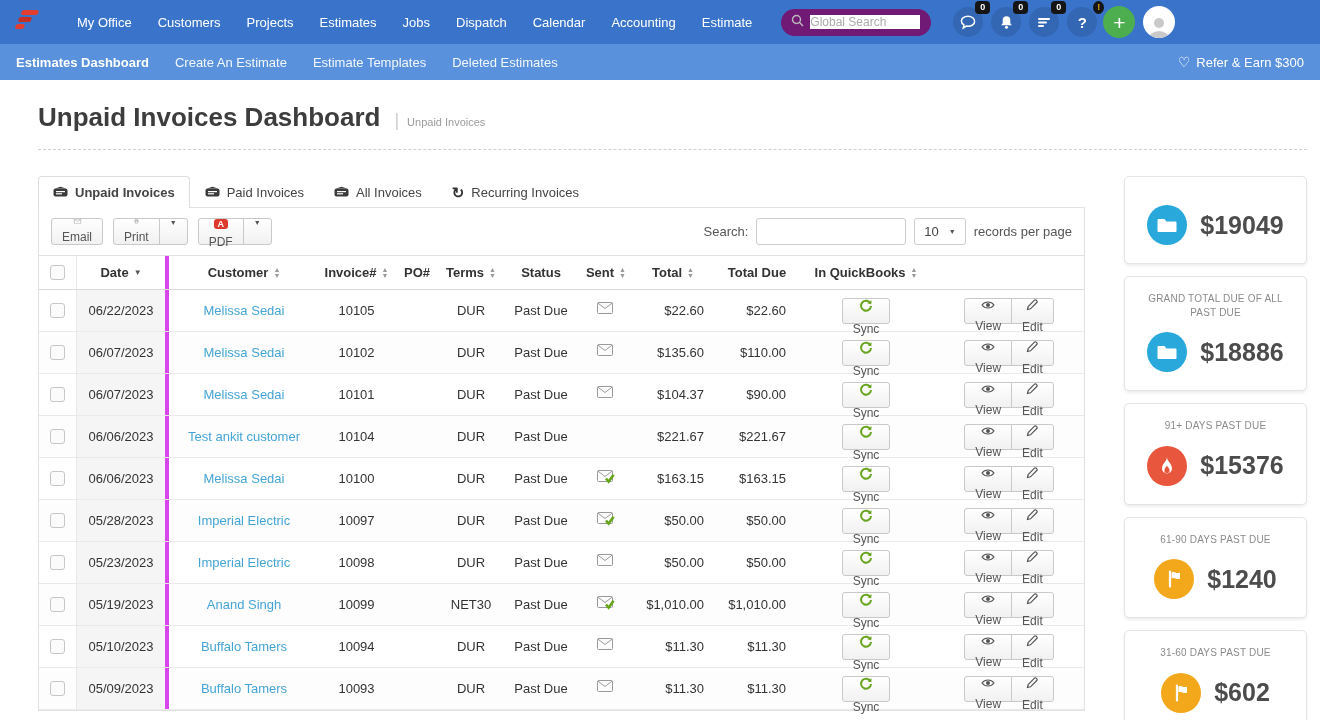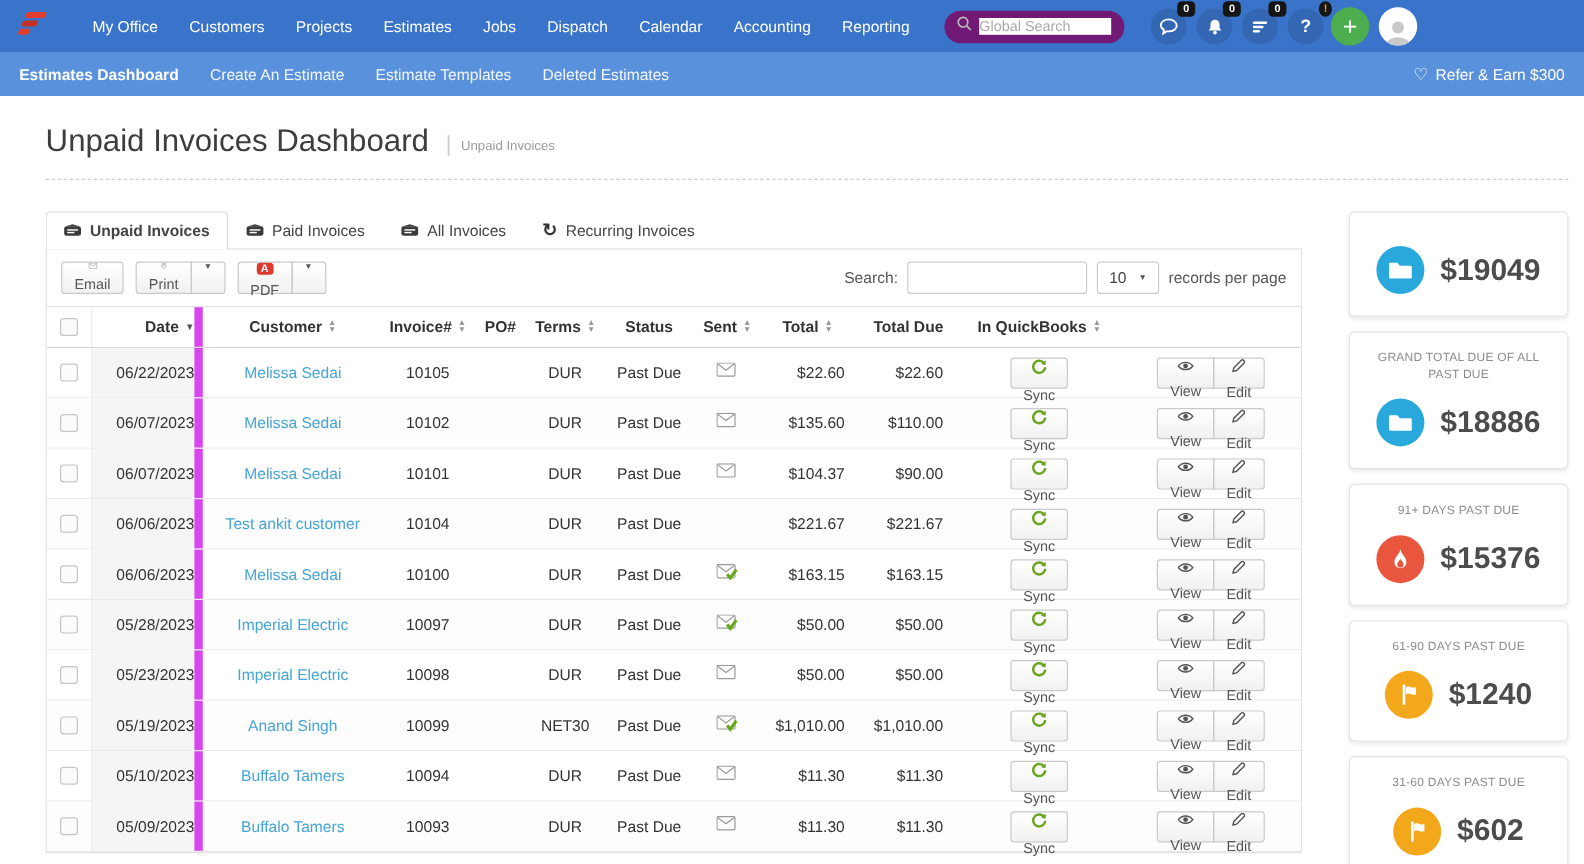--- a/index.html
+++ b/index.html
@@ -33,21 +33,21 @@
   
   .subnav { height:36px; background:#5a91dc; display:flex; align-items:center; padding:0 16px; }
   .subnav-item { color:rgba(255,255,255,.92); font-size:13px; margin-right:26px; cursor:pointer; }
   .subnav-item.active { font-weight:bold; color:#fff; }
   .refer { margin-left:auto; color:#fff; font-size:13px; display:flex; align-items:center; gap:6px; cursor:pointer; }
   .heart { font-size:14px; }
 
   
   .page-wrap { padding:0 13px 0 38px; }
   .page-head { display:flex; align-items:center; padding-top:22px; }
-  .page-title { font-size:26px; font-weight:normal; color:#3d3d3d; }
+  .page-title { font-size:26px; font-weight:bold; color:#3d3d3d; }
   .page-sub-sep { color:#ccc; font-size:18px; margin:6px 8px 0 14px; }
   .page-subtitle { font-size:11px; color:#9b9b9b; margin-top:8px; }
   .dashed { border-top:1px dashed #cfcfcf; margin:16px 0 26px 0; }
 
   .content-row { display:flex; align-items:flex-start; }
   .main-col { width:1047px; flex:none; }
   .side-col { width:183px; flex:none; margin-left:39px; }
 
   
   .tabbar { display:flex; align-items:flex-end; position:relative; z-index:2; }
@@ -77,21 +77,21 @@
     height:27px; padding:0 9px; font-size:13px; color:#444; cursor:pointer; background:#fff; }
 
   
   .tbl { width:100%; border-top:1px solid #e2e2e2; }
   .tr { display:flex; align-items:center; border-bottom:1px solid #eaeaea; min-height:42px; background:#fff; }
   .tr:nth-child(even) { background:#fdfdfd; }
   .tr.head { min-height:34px; border-bottom:1px solid #d9d9d9; background:#fff; }
   .td { font-size:13px; color:#333; display:flex; align-items:center; justify-content:center; align-self:stretch; }
   .head .td { font-weight:bold; gap:5px; }
   .col-check { width:38px; flex:none; border-right:1px solid #e8e8e8; }
-  .col-date { width:92px; flex:none; background:#f5f5f5; border-right:7px solid #d946ef;justify-content:flex-end; }
+  .col-date { width:92px; flex:none; background:#f5f5f5; border-right:4px solid #d946ef; }
   .head .col-date { background:#fff; }
   .col-customer { width:150px; flex:none; }
   .col-invoice { width:75px; flex:none; }
   .col-po { width:46px; flex:none; }
   .col-terms { width:62px; flex:none; }
   .col-status { width:78px; flex:none; }
   .col-sent { width:52px; flex:none; }
   .col-total { width:82px; flex:none; justify-content:flex-end; padding-right:10px; }
   .col-totaldue { width:86px; flex:none; justify-content:flex-end; padding-right:14px; }
   .col-qb { width:132px; flex:none; }
@@ -130,21 +130,21 @@
   </div>
   <div class="nav-items" id="topnav-items">
       <span class="nav-item">My Office</span>
       <span class="nav-item">Customers</span>
       <span class="nav-item">Projects</span>
       <span class="nav-item">Estimates</span>
       <span class="nav-item">Jobs</span>
       <span class="nav-item">Dispatch</span>
       <span class="nav-item">Calendar</span>
       <span class="nav-item">Accounting</span>
-      <span class="nav-item">Reporting</span>
+      <span class="nav-item">Estimate</span>
     </div>
   <div class="global-search">
     <span>
       <svg width="13" height="13" viewBox="0 0 13 13">
           <circle cx="5.5" cy="5.5" r="4" fill="none" stroke="#bbb" stroke-width="1.4"></circle>
           <line x1="8.6" y1="8.6" x2="12" y2="12" stroke="#bbb" stroke-width="1.4"></line>
         </svg>
     </span>
     <input placeholder="Global Search" style="">
   </div>

